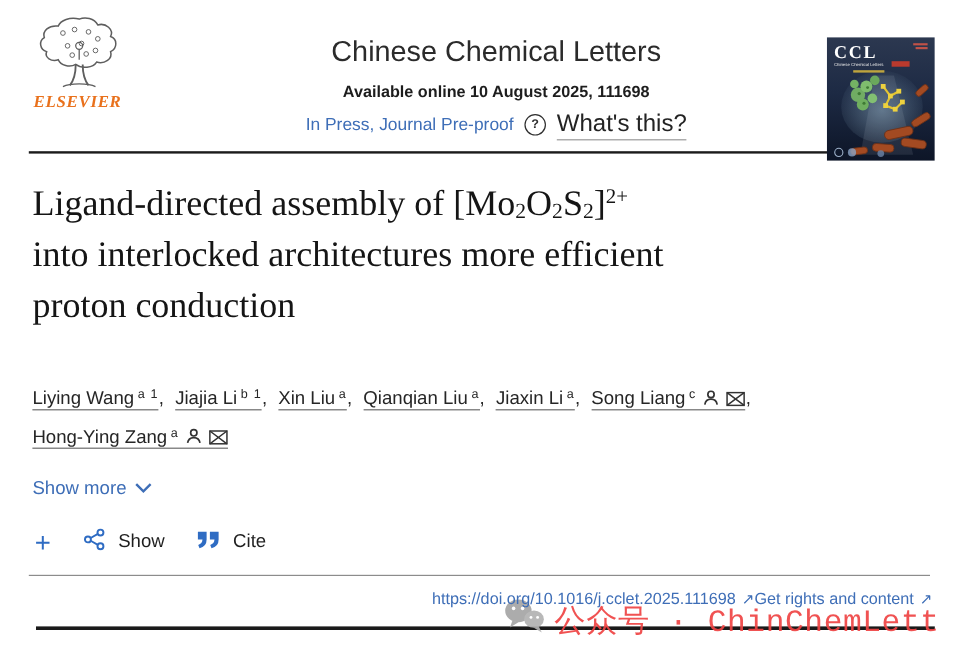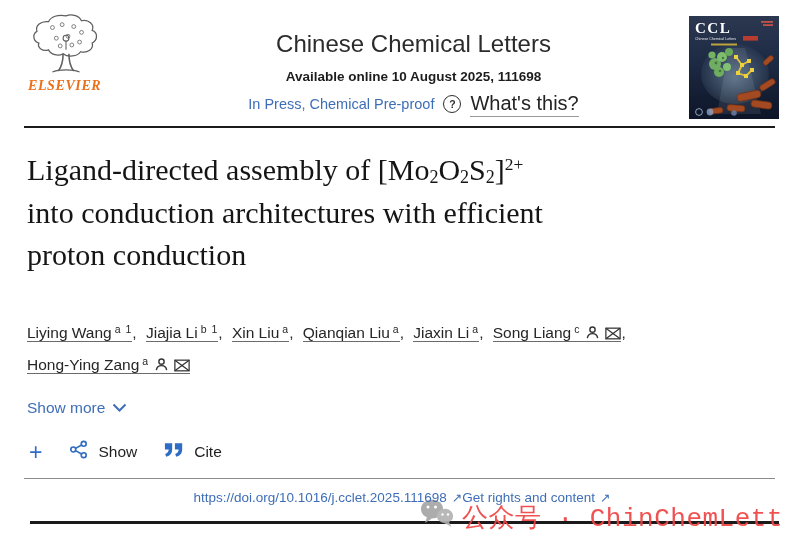--- a/index.html
+++ b/index.html
@@ -19,21 +19,21 @@
   .journal-title{font-size:24px;color:#2b2b2b;line-height:1.15;}
   .availability{font-size:13.5px;font-weight:700;color:#1d1d1d;margin-top:11px;}
   .status-row{margin-top:8px;display:flex;justify-content:center;align-items:center;gap:9px;}
   .status-link{color:#3e6eb7;font-size:14.5px;}
   .q-icon{
     width:16px;height:16px;border:1.7px solid #2f2f2f;border-radius:50%;
     display:inline-flex;align-items:center;justify-content:center;
     font-size:10.5px;font-weight:700;color:#2f2f2f;flex:0 0 auto;
   }
   .whats-this{font-size:20px;color:#232323;border-bottom:1.7px solid #9a9a9a;padding-bottom:1px;}
-  .cover{flex:0 0 auto;width:90px;height:80px;margin-top:3px;}
+  .cover{flex:0 0 auto;width:90px;height:80px;margin-top:18px;}
   .cover svg{display:block;}
   
   .rule-dark{border:none;border-top:2px solid #1b1b1b;margin:0 24px 0 24px;}
   .rule-gray{border:none;border-top:1.5px solid #8c8c8c;margin:15px 24px 0 24px;}
   .bottom-rule{height:3px;background:#1a1a1a;margin:11px 20px 0 30px;}
   
   .article-title{
     font-family:"Liberation Serif","DejaVu Serif",serif;font-weight:400;
     font-size:30px;line-height:1.42;color:#151515;margin:21px 30px 0 27px;
   }
@@ -45,21 +45,21 @@
   .a-sup{font-size:10.5px;position:relative;top:-0.45em;margin-left:3px;letter-spacing:1px;}
   .sep{margin-right:5px;}
   .author .inline-icon{position:relative;top:2px;margin-left:5px;}
   
   .show-more{margin:19px 0 0 27px;display:inline-flex;align-items:center;gap:7px;
     color:#3e6eb7;font-size:15.5px;cursor:pointer;}
   .actions{margin:23px 0 0 29px;display:flex;align-items:center;font-size:15.5px;color:#1f1f1f;}
   .action{display:flex;align-items:center;gap:10px;margin-right:27px;cursor:pointer;}
   .plus-glyph{color:#2f6cc3;font-size:23px;line-height:0.8;font-weight:400;}
   
-  .links-row{margin:11px 22px 16px 27px;display:flex;justify-content:center;
+  .links-row{margin:11px 22px 16px 27px;display:flex;justify-content:flex-end;
     font-size:13.5px;position:relative;z-index:2;}
   .blue-link{color:#3e6eb7;text-decoration:none;}
   .ext-arrow{margin-left:5px;font-size:12.5px;}
   
   .watermark{
     position:absolute;right:16px;top:497px;display:flex;align-items:center;gap:7px;
     color:#ef4444;font-size:26px;z-index:1;letter-spacing:0.5px;opacity:0.92;
     font-family:Liberation Mono, monospace;white-space:nowrap;
   }
 </style>
@@ -90,21 +90,21 @@
           <path d="M22,61 C28,58 44,58 50,61" stroke-width="1.2"></path>
         </svg>
       </span>
       <div class="elsevier-wordmark">ELSEVIER</div>
     </div>
 
     <div class="journal-meta">
       <div class="journal-title">Chinese Chemical Letters</div>
       <div class="availability">Available online 10 August 2025, 111698</div>
       <div class="status-row">
-        <span class="status-link">In Press, Chemical Pre-proof</span>
+        <span class="status-link">In Press, Journal Pre-proof</span>
         <span class="q-icon">?</span>
         <span class="whats-this">What's this?</span>
       </div>
     </div>
 
     <div class="cover">
       <svg width="90" height="103" viewBox="0 0 90 103">
         <defs>
           <linearGradient id="bg" x1="0" y1="0" x2="0" y2="1">
             <stop offset="0" stop-color="#2c3850"></stop>
@@ -157,21 +157,21 @@
         <circle cx="21" cy="96" r="3.4" fill="#8aa2c4" opacity="0.8"></circle>
         <circle cx="45" cy="97" r="2.8" fill="#6d84a8" opacity="0.8"></circle>
       </svg>
     </div>
   </header>
 
   <hr class="rule-dark">
 
   
   <h1 class="article-title"><span>Ligand-directed assembly of [Mo</span><sub>2</sub><span>O</span><sub>2</sub><span>S</span><sub>2</sub><span>]</span><span class="sup">2+</span><br>
-    <span>into conduction architectures with efficient</span><br>
+    <span>into interlocked architectures more efficient</span><br>
     <span>proton conduction</span>
   </h1>
 
   
   <div class="authors">
     <span class="author"><span>Liying Wang</span><span class="a-sup">a 1</span></span><span class="sep">,</span>
     <span class="author"><span>Jiajia Li</span><span class="a-sup">b 1</span></span><span class="sep">,</span>
     <span class="author"><span>Xin Liu</span><span class="a-sup">a</span></span><span class="sep">,</span>
     <span class="author"><span>Qianqian Liu</span><span class="a-sup">a</span></span><span class="sep">,</span>
     <span class="author"><span>Jiaxin Li</span><span class="a-sup">a</span></span><span class="sep">,</span>

